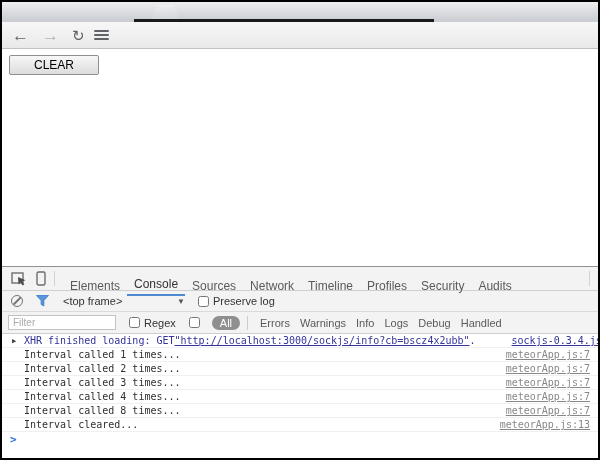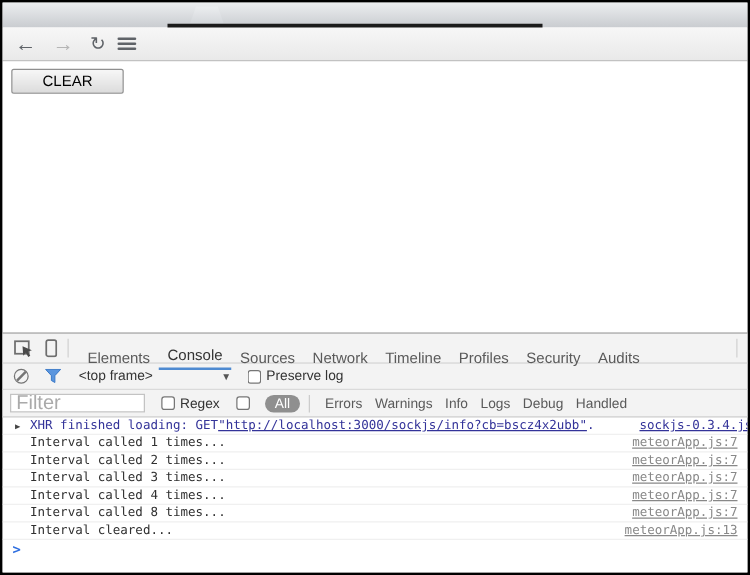--- a/index.html
+++ b/index.html
@@ -61,21 +61,21 @@
             margin-left:9px;box-sizing:border-box;cursor:pointer;}
   .ban-icon::before{content:"";position:absolute;left:-0.5px;top:4px;width:10px;height:1.5px;
             background:#757575;transform:rotate(-45deg);}
   .funnel{margin-left:13px;cursor:pointer;display:flex;}
   .frame-select{margin-left:14px;width:122px;display:flex;justify-content:space-between;align-items:center;cursor:pointer;}
   .caret{font-size:8px;color:#555;}
   .cb{width:11px;height:11px;margin:0 4px 0 13px;vertical-align:middle;}
 
   .dt-filter{height:22px;background:#f3f3f3;border-bottom:1px solid #cfcfcf;display:flex;
              align-items:center;font-size:11px;color:#333;box-sizing:border-box;}
-  .filter-input{margin-left:6px;width:108px;height:15px;font-size:16px;border:1px solid #c3c3c3;
+  .filter-input{margin-left:6px;width:108px;height:15px;font-size:10px;border:1px solid #c3c3c3;
                 padding:0 4px;box-sizing:border-box;color:#333;font-family:"Liberation Sans",sans-serif;background:#fff;}
   .filter-input::placeholder{color:#aaa;}
   .pill{margin-left:8px;background:#8f8f8f;color:#fff;border-radius:9px;padding:1px 8px;font-size:11px;cursor:pointer;}
   .vsep{width:1px;height:14px;background:#ccc;margin:0 7px;}
   .lvl{margin:0 5px;color:#5a5a5a;cursor:pointer;}
 
   .console{font-family:"DejaVu Sans Mono","Liberation Mono",monospace;font-size:10px;}
   .crow{height:14px;display:flex;align-items:center;border-bottom:1px solid #f0f0f0;
         padding:0 8px 0 22px;box-sizing:border-box;color:#303030;position:relative;white-space:nowrap;}
   .crow .src{margin-left:auto;text-decoration:underline;color:#888;cursor:pointer;}

